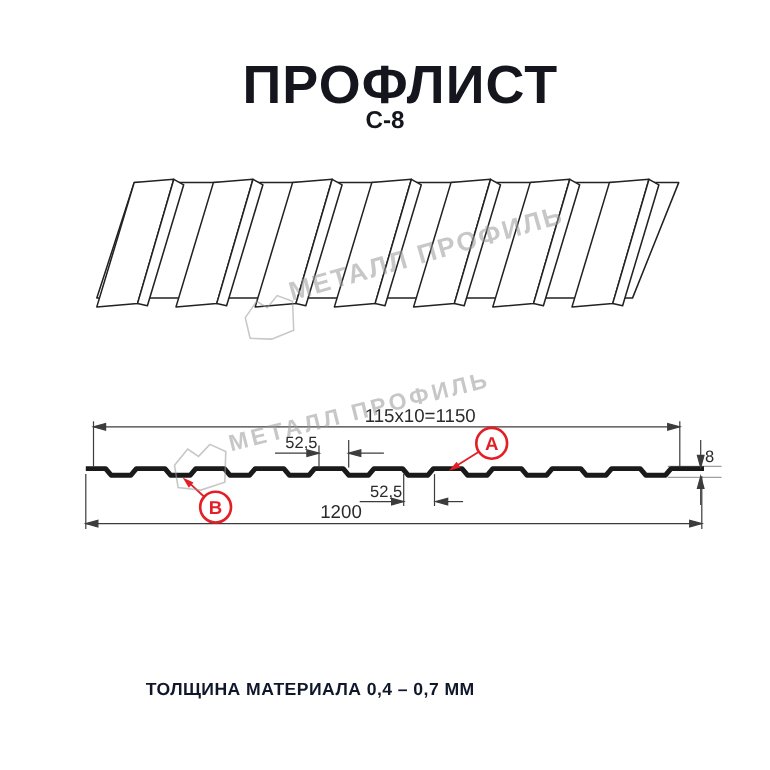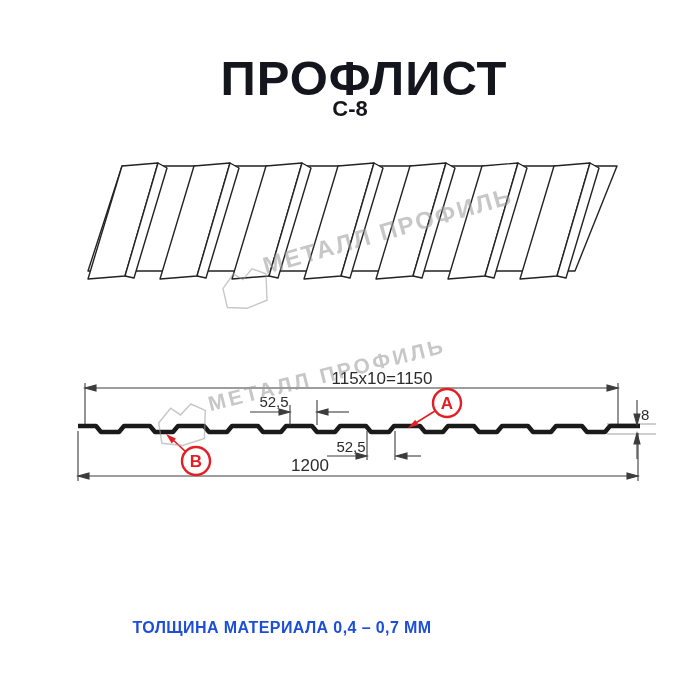--- a/index.html
+++ b/index.html
@@ -3,21 +3,21 @@
 <meta charset="utf-8">
 <style>
   html,body{margin:0;padding:0;background:#fff;width:700px;height:700px;overflow:hidden;
     font-family:"Liberation Sans","DejaVu Sans",sans-serif;}
   .canvas{position:relative;width:700px;height:700px;background:#fff;}
   .title{position:absolute;left:14px;top:50px;width:700px;text-align:center;
     font-size:49px;font-weight:bold;letter-spacing:1px;color:#15151d;}
   .subtitle{position:absolute;left:0;top:96px;width:700px;text-align:center;
     font-size:22px;font-weight:bold;color:#15151d;}
   .footer{position:absolute;left:0;top:619px;width:564px;text-align:center;
-    font-size:16px;font-weight:bold;letter-spacing:.4px;color:#1d4ed8;}
+    font-size:16px;font-weight:bold;letter-spacing:.4px;color:#0f172a;}
   svg.layer{position:absolute;z-index:1;}
   .wm{position:absolute;z-index:2;pointer-events:none;}
   .wm-text{font-weight:bold;color:#9a9a9a;opacity:.55;white-space:nowrap;display:block;}
   .wm1-text{left:268px;top:252px;height:30px;font-size:24px;letter-spacing:2px;
     transform:rotate(-16deg);transform-origin:0 100%;}
   .wm2-text{left:212px;top:392px;height:26px;font-size:21px;letter-spacing:3px;
     transform:rotate(-14deg);transform-origin:0 100%;}
   .wm-logo{opacity:.55;}
   .wm1-logo{left:220px;top:268px;transform:rotate(-8deg);}
   .wm2-logo{left:157px;top:402px;transform:rotate(-4deg);}

